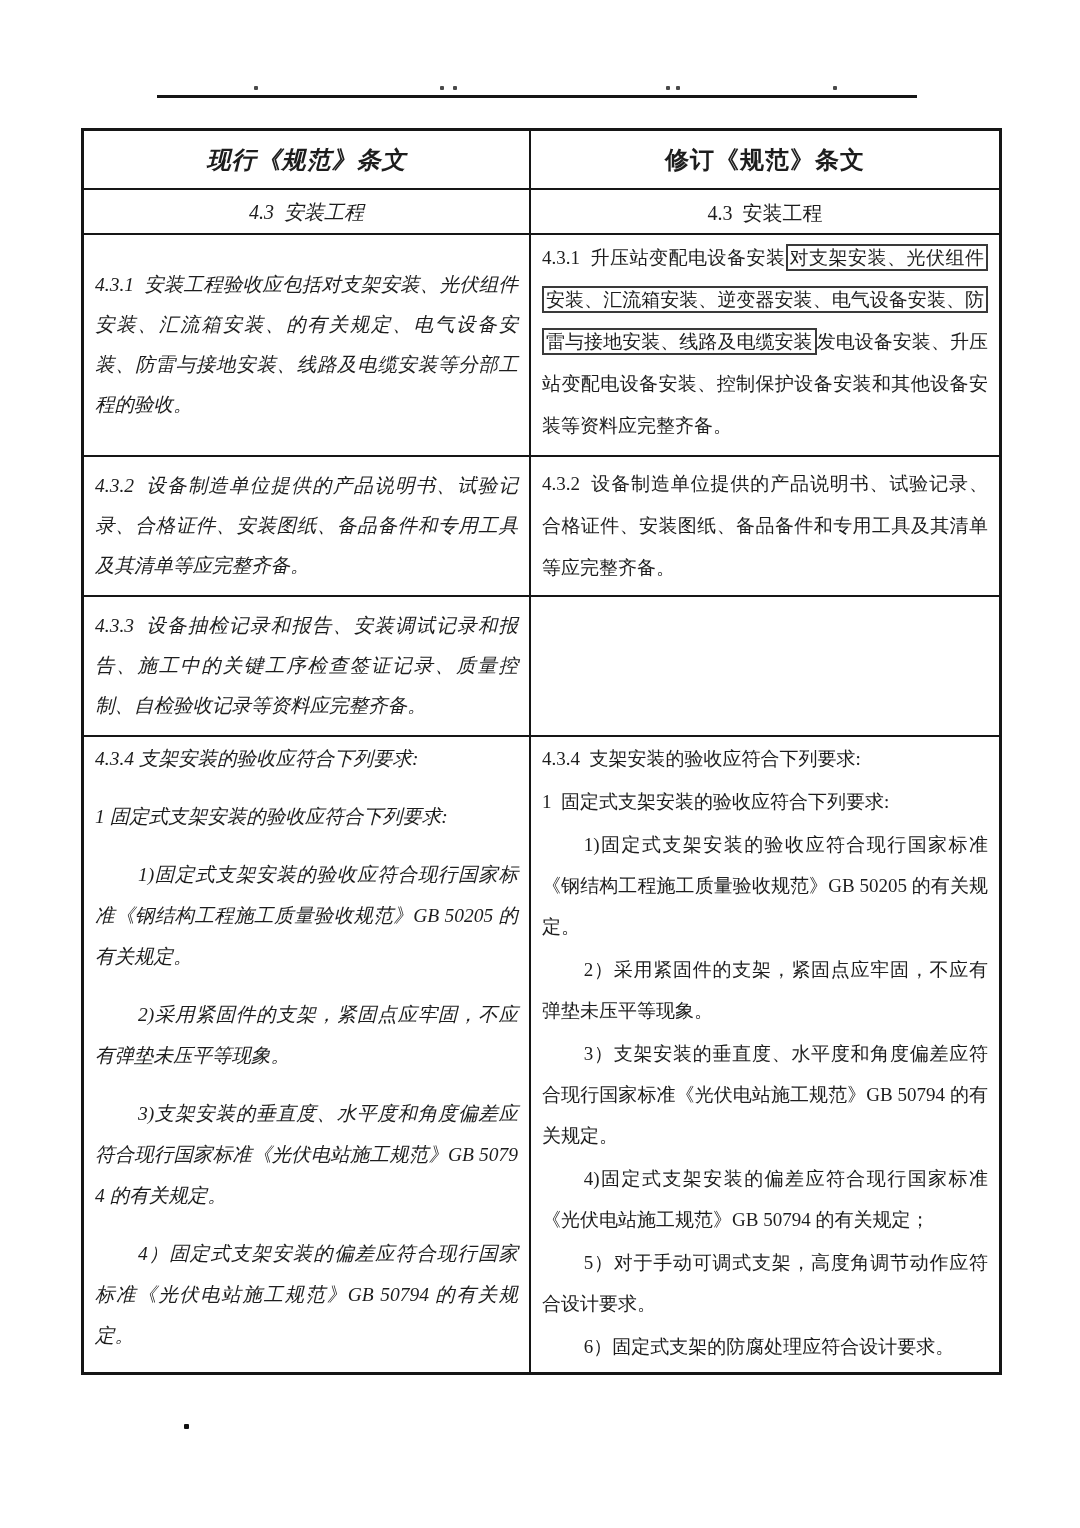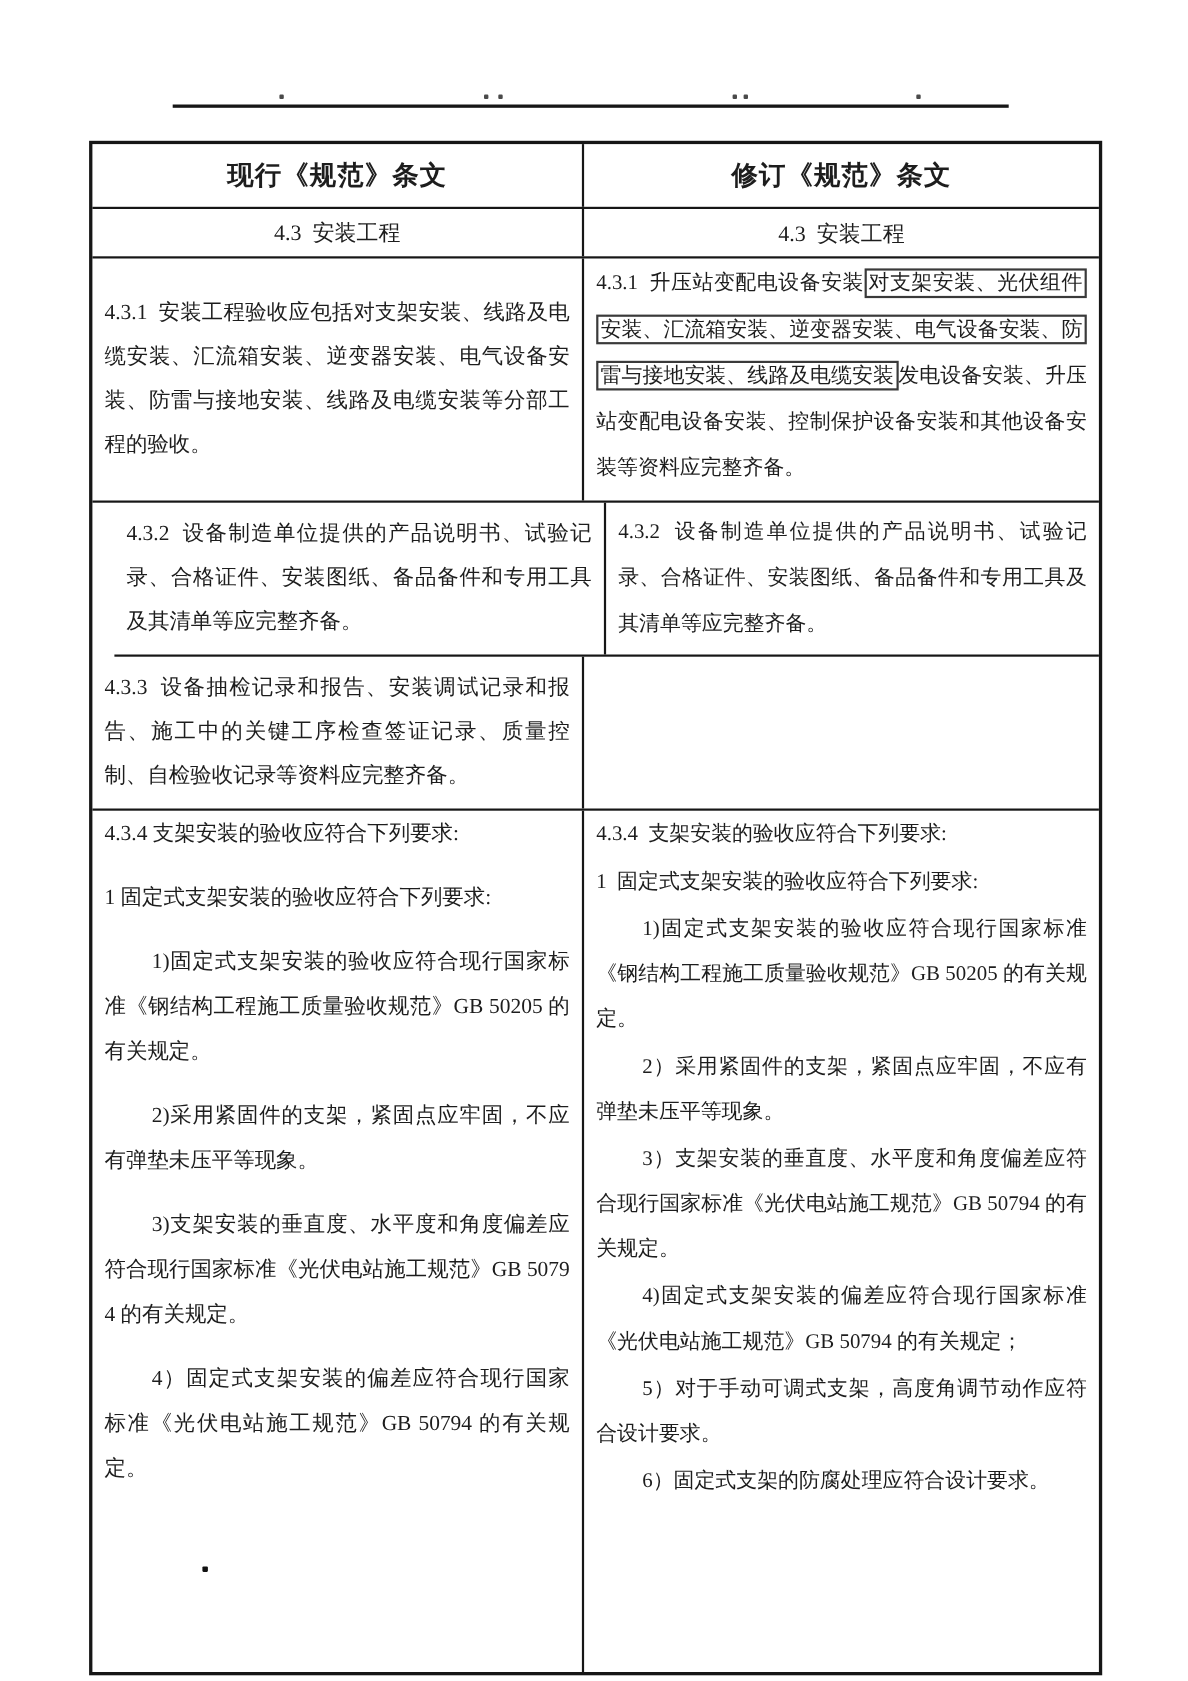--- a/index.html
+++ b/index.html
@@ -19,28 +19,28 @@
   
   .doc-table{
     position:absolute;left:81px;top:128px;width:921px;box-sizing:border-box;
     border:3px solid var(--border-color);background:#fff;
   }
   .trow{display:grid;grid-template-columns:447px 1fr;box-sizing:border-box;border-bottom:2px solid var(--border-color);}
   .trow.last{border-bottom:none;}
   .row-header{height:59px;}
   .row-section{height:45px;}
   .row-r431{height:222px;}
-  .row-r432{height:140px;margin-left:20px;}
+  .row-r432{height:140px;}
   .row-r433{height:140px;}
-  .row-r434{height:783px;}
+  .row-r434{height:635px;}
   .cell{
     box-sizing:border-box;padding:0 11px;text-align:justify;overflow:hidden;
     white-space:pre-wrap;word-break:break-all;
   }
-  .cell-left{border-right:2px solid var(--border-color);font-size:19.5px;line-height:40px;}
+  .cell-left{border-right:2px solid var(--border-color);font-size:19.5px;line-height:40px;font-style:italic;}
   .cell-right{font-size:19px;line-height:42px;}
   
   .hcell{display:flex;align-items:center;justify-content:center;font-weight:bold;font-size:24px;letter-spacing:1px;}
   
   .row-section .cell-left{display:flex;align-items:center;justify-content:center;font-size:20px;}
   .row-section .cell-right{display:flex;align-items:flex-start;justify-content:center;font-size:20px;padding-top:3px;line-height:41px;}
   
   .row-r431 .cell-left{display:flex;flex-direction:column;justify-content:center;}
   .row-r431 .cell-right{padding-top:2px;}
   .row-r432 .cell-left,.row-r432 .cell-right,
@@ -79,21 +79,21 @@
   <div class="trow row-header">
     <div class="cell cell-left hcell">现行《规范》条文</div>
     <div class="cell cell-right hcell">修订《规范》条文</div>
   </div>
   <div class="trow row-section">
     <div class="cell cell-left">4.3  安装工程</div>
     <div class="cell cell-right">4.3  安装工程</div>
   </div>
   <div id="table-body">
       <div class="trow row-r431">
-        <div class="cell cell-left"><p class="para"><span class="seg-plain">4.3.1  安装工程验收应包括对支架安装、线路及电缆安装、汇流箱安装、逆变器安装、电气设备安装、防雷与接地安装、线路及电缆安装等分部工程的验收。</span></p></div>
+        <div class="cell cell-left"><p class="para"><span class="seg-plain">4.3.1  安装工程验收应包括对支架安装、光伏组件安装、汇流箱安装、的有关规定、电气设备安装、防雷与接地安装、线路及电缆安装等分部工程的验收。</span></p></div>
         <div class="cell cell-right"><p class="para"><span class="seg-plain">4.3.1  升压站变配电设备安装</span><span class="seg-boxed">对支架安装、光伏组件安装、汇流箱安装、逆变器安装、电气设备安装、防雷与接地安装、线路及电缆安装</span><span class="seg-underline">发电设备安装、升压站变配电设备安装、控制保护设备安装和其他设备安装</span><span class="seg-plain">等资料应完整齐备。</span></p></div>
       </div>
       <div class="trow row-r432">
         <div class="cell cell-left"><p class="para"><span class="seg-plain">4.3.2  设备制造单位提供的产品说明书、试验记录、合格证件、安装图纸、备品备件和专用工具及其清单等应完整齐备。</span></p></div>
         <div class="cell cell-right"><p class="para"><span class="seg-plain">4.3.2  设备制造单位提供的产品说明书、试验记录、合格证件、安装图纸、备品备件和专用工具及其清单等应完整齐备。</span></p></div>
       </div>
       <div class="trow row-r433">
         <div class="cell cell-left"><p class="para"><span class="seg-plain">4.3.3  设备抽检记录和报告、安装调试记录和报告、施工中的关键工序检查签证记录、质量控制、自检验收记录等资料应完整齐备。</span></p></div>
       </div>
       <div class="trow row-r434 last">

